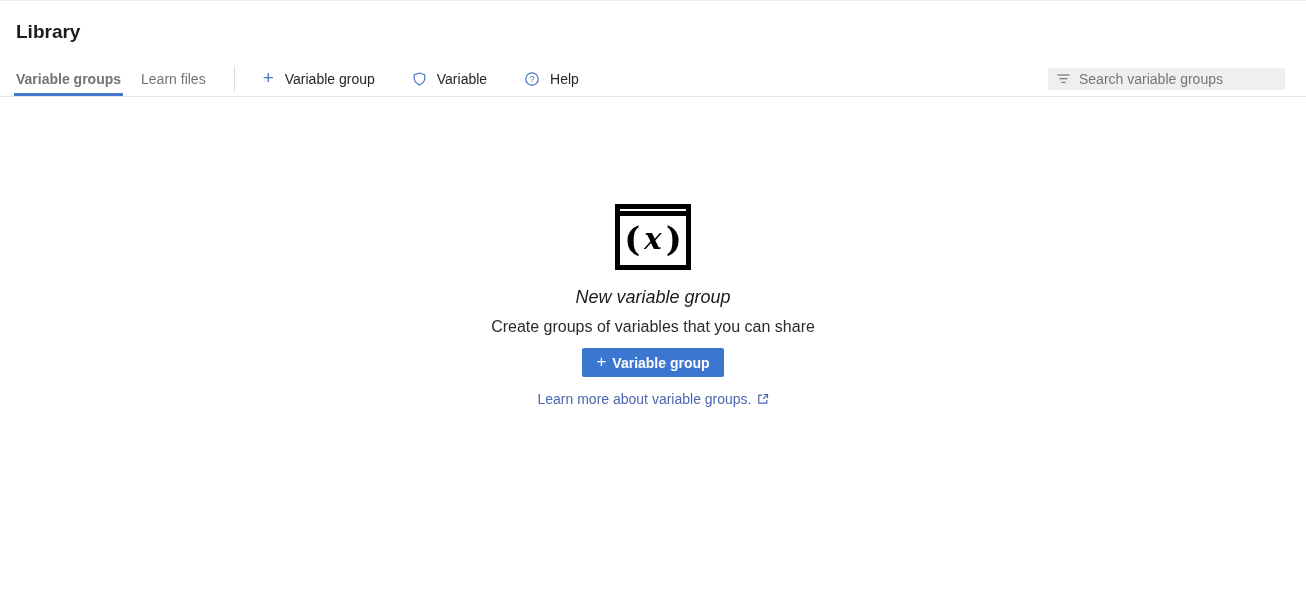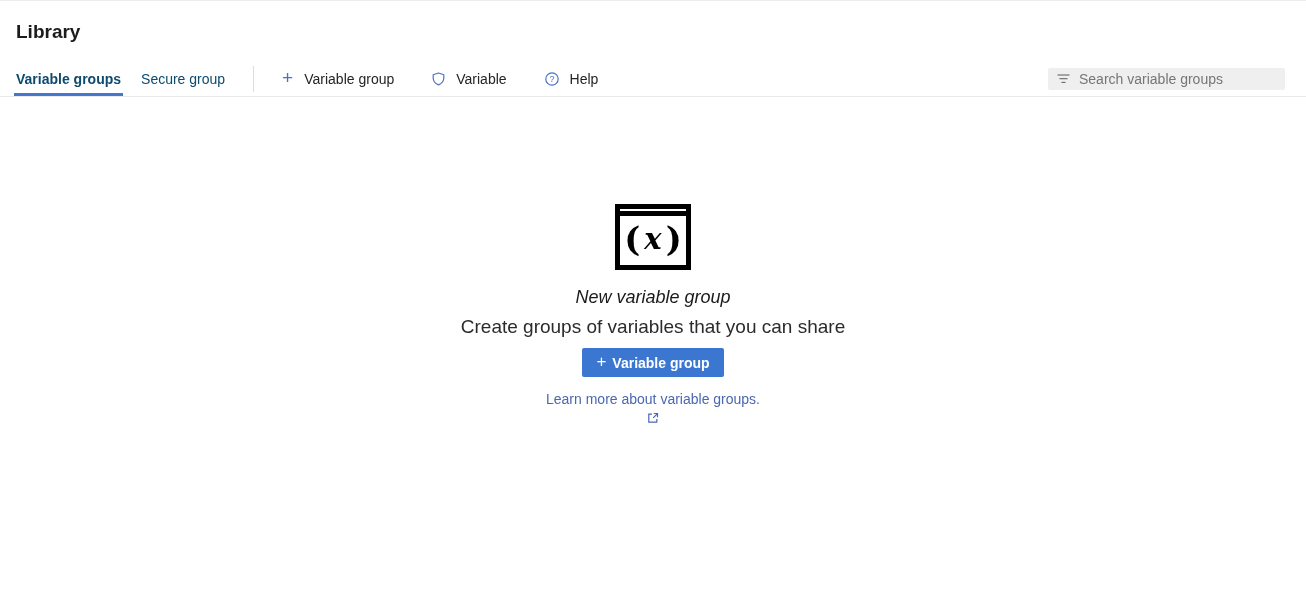--- a/index.html
+++ b/index.html
@@ -31,21 +31,21 @@
     margin-top: 19px;
     padding: 0 16px;
     border-bottom: 1px solid #e8e8e8;
   }
   .tab {
     position: relative;
     height: 100%;
     display: flex;
     align-items: center;
     font-size: 14px;
-    color: #0c4a6e;
+    color: #737373;
     margin-right: 20px;
     cursor: pointer;
     white-space: nowrap;
   }
   .tab.active { font-weight: 700; }
   .tab.active::after {
     content: "";
     position: absolute;
     left: -2px; right: -2px; bottom: 0;
     height: 3px;
@@ -138,21 +138,21 @@
   .es-heading {
     margin-top: 17px;
     font-size: 18px;
     font-weight: 400;
     color: #1a1a1a;
     line-height: 20px;
     font-style: italic;
   }
   .es-desc {
     margin-top: 11px;
-    font-size: 19px;
+    font-size: 16px;
     line-height: 17px;
     color: #2b2b2b;
     text-align: center;
   }
   .es-button {
     margin-top: 13px;
     height: 29px;
     padding: 0 14px;
     background: #3b76d1;
     border: none;
@@ -173,34 +173,33 @@
     transform: translateY(-1px);
   }
   .es-link-row {
     margin-top: 14px;
     display: flex;
     align-items: center;
     gap: 5px;
     color: #4a67b2;
     font-size: 14px;
     cursor: pointer;
-    flex-direction: column;
   }
   .es-link-row a { color: #4a67b2; text-decoration: none; }
 </style>
 </head>
 <body>
 
 <div class="header">
   <h1 class="page-title">Library</h1>
 </div>
 
 <div class="tabbar">
   <div class="tab active">Variable groups</div>
-  <div class="tab">Secure group</div>
+  <div class="tab">Learn files</div>
 
   <div class="v-sep"></div>
 
   <button class="tb-btn">
     <span class="tb-plus">+</span>
     <span>Variable group</span>
   </button>
 
   <button class="tb-btn">
     <span class="tb-icon">

